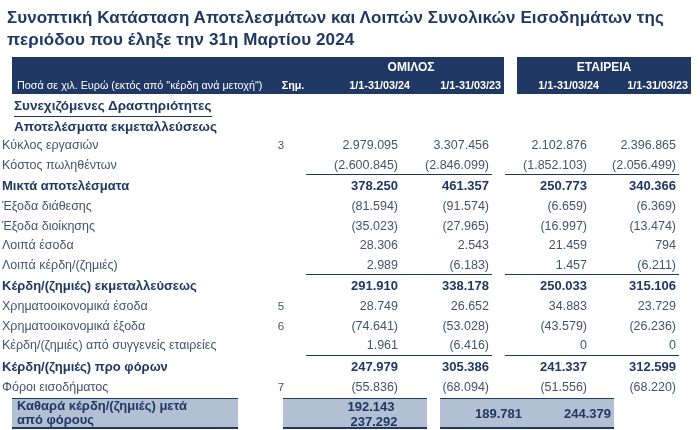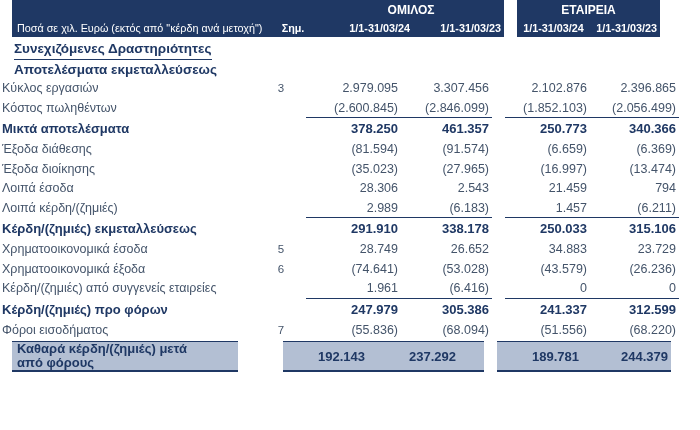--- a/index.html
+++ b/index.html
@@ -11,21 +11,21 @@
   .title {
     margin:7px 10px 7px 7px;
     font-size:17px; line-height:21.5px; font-weight:700;
     color:#1F3864; letter-spacing:0.1px;
   }
   
   .thead { display:flex; margin-left:12px; width:679px; }
   .hblock { background:#1F3864; color:#ffffff; box-sizing:border-box; }
   .hb1 { width:492px; }
   .hgap { width:13px; }
-  .hb2 { width:143px; }
+  .hb2 { width:174px; }
   .group-row { height:19px; display:flex; align-items:center; font-weight:700; font-size:12px; }
   .hb1 .group-row { justify-content:flex-end; }
   .hb1 .group-row span { width:186px; text-align:center; }
   .hb2 .group-row { justify-content:center; }
   .sub-row { height:18px; display:flex; align-items:center; font-size:10.8px; }
   .amounts-note { flex:1; padding-left:5px; white-space:nowrap; }
   .note-h { width:50px; text-align:center; font-weight:700; box-sizing:border-box; }
   .date { font-weight:700; text-align:right; padding-right:3px; box-sizing:border-box; white-space:nowrap; }
   .d1 { width:95px; } .d2 { width:91px; } .d3 { width:85px; } .d4 { width:89px; }
   
@@ -49,29 +49,30 @@
   
   .final { display:flex; margin-left:12px; width:679px; height:31px; margin-top:1px; }
   .fcell {
     background:#B3BFD3; box-sizing:border-box;
     border-top:1.8px solid #1F3864; border-bottom:2.6px solid #1F3864;
     display:flex; align-items:center;
     color:#1F3864; font-weight:700; font-size:13px;
   }
   .final-label { width:226px; padding-left:5px; padding-right:40px; line-height:14px; }
   .final-spacer { width:45px; }
-  .fb1 { width:201px; } .fb2 { width:174px; }
+  .fb1 { width:144px;flex-direction:column; } .fb2 { width:174px; }
   .fn { text-align:right; padding-right:3px; box-sizing:border-box; white-space:nowrap; }
   .fn1 { width:85px; } .fn2 { width:91px; } .fgap { width:13px; } .fn3 { width:85px; } .fn4 { width:89px; }
 </style>
 </head>
 <body>
 
 <div>
 
+  <div class="title">Συνοπτική Κατάσταση Αποτελεσμάτων και Λοιπών Συνολικών Εισοδημάτων της περιόδου που έληξε την 31η Μαρτίου 2024</div>
 
   <div class="thead">
     <div class="hblock hb1">
       <div class="group-row">
         <span>ΟΜΙΛΟΣ</span>
       </div>
       <div class="sub-row">
         <span class="amounts-note">Ποσά σε χιλ. Ευρώ (εκτός από "κέρδη ανά μετοχή")</span>
         <span class="note-h">Σημ.</span>
         <span class="date d1">1/1-31/03/24</span>

